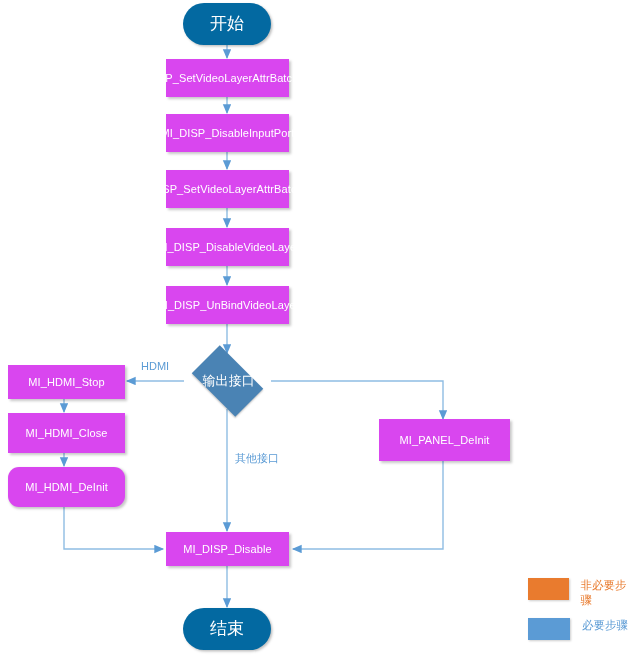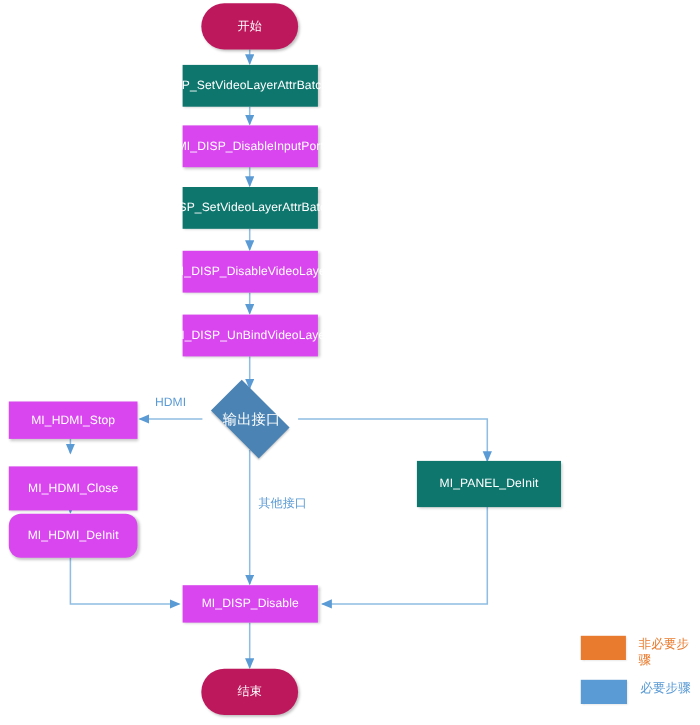--- a/index.html
+++ b/index.html
@@ -33,25 +33,25 @@
     justify-content: center;
     text-align: center;
     color: #ffffff;
     font-size: 11px;
     line-height: 14px;
     letter-spacing: 0.1px;
     padding: 0 3px;
     box-shadow: 1.5px 1.5px 2.5px rgba(0,0,0,0.22);
   }
   .node.blue   { background: #d946ef; }
-  .node.orange { background: #0f766e; }
+  .node.orange { background: #d946ef; }
   .node.terminator {
-    background: #be185d;
+    background: #0369a1;
     border-radius: 999px;
-    font-size: 11px;
+    font-size: 17px;
     box-shadow: 1.5px 1.5px 2.5px rgba(0,0,0,0.25);
   }
   .node.decision {
     background: transparent;
     box-shadow: none;
     font-size: 13px;
     justify-content: flex-end;
   }
   .decision-shape {
     position: absolute;
@@ -168,21 +168,21 @@
     <span class="decision-label">输出接口？</span>
   </div>
 
   <div class="edge-label" style="left:141px; top:360px;">HDMI</div>
   <div class="edge-label" style="left:235px; top:452px;">其他接口</div>
 
   <div class="node blue" style="left:8px; top:365px; width:117px; height:34px;">
     <span>MI_HDMI_Stop</span>
   </div>
 
-  <div class="node blue" style="left:8px; top:424px; width:117px; height:40px;">
+  <div class="node blue" style="left:8px; top:413px; width:117px; height:40px;">
     <span>MI_HDMI_Close</span>
   </div>
 
   <div class="node blue" style="left:8px; top:467px; width:117px; height:40px;border-radius:11px;">
     <span>MI_HDMI_DeInit</span>
   </div>
 
   <div class="node orange" style="left:379px; top:419px; width:131px; height:42px;">
     <span>MI_PANEL_DeInit</span>
   </div>

